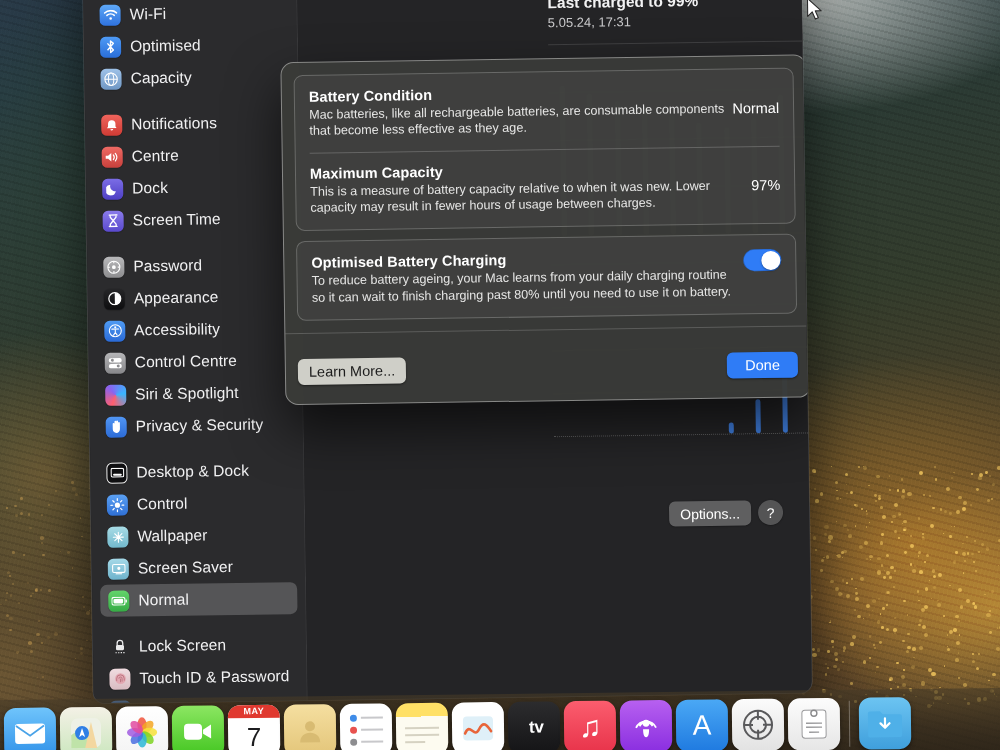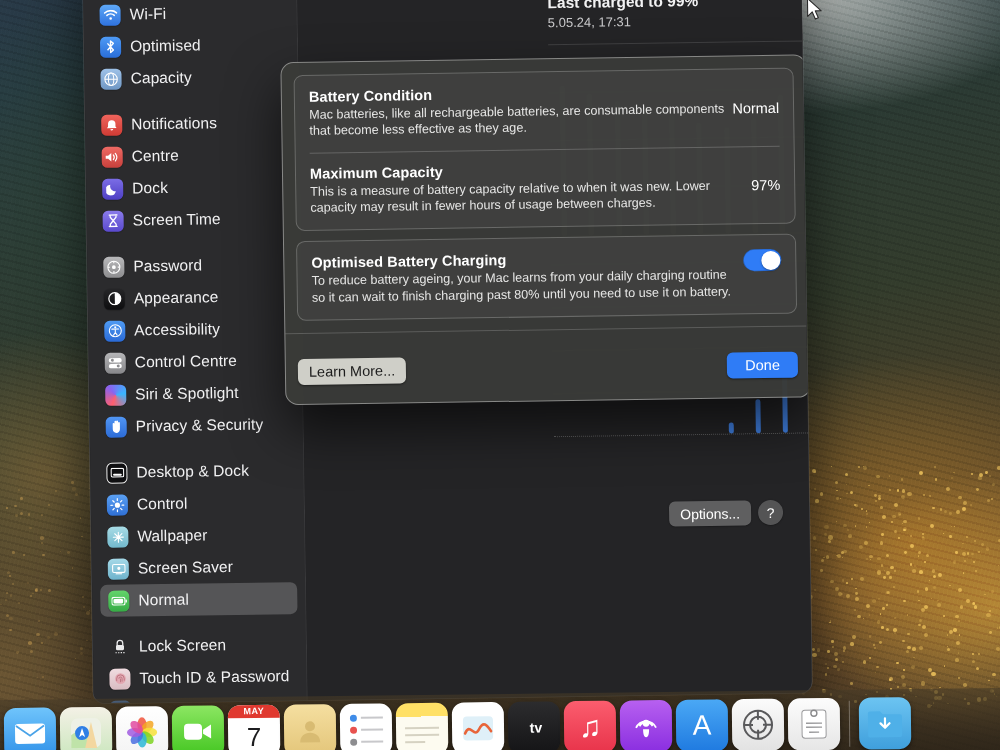--- a/index.html
+++ b/index.html
@@ -1030,21 +1030,21 @@
           <span style="height:2px;background:#d6d2c2;width:60%"></span>
         </div>
       </div>
       <div class="dock-icon" style="background: rgb(255, 255, 255); color: rgb(232, 101, 58);">
         <svg width="32" height="26" viewBox="0 0 32 26">
           <rect x="1" y="1" width="30" height="24" rx="4" fill="#dff0f8"></rect>
           <path d="M3 18c5-12 9 6 14-4s9-2 12 2" stroke="#e8653a" stroke-width="2.6" fill="none" stroke-linecap="round"></path>
         </svg>
       </div>
       <div class="dock-icon" style="background: linear-gradient(rgb(44, 44, 46), rgb(20, 20, 22));">
-        <span style="font-size:14px;font-weight:bold;color:#fff">&nbsp;tv</span>
+        <span style="font-size:17px;font-weight:bold;color:#fff">&nbsp;tv</span>
       </div>
       <div class="dock-icon" style="background: linear-gradient(rgb(251, 93, 110), rgb(232, 51, 74));">
         <span style="font-size:30px;color:#fff">♫</span>
       </div>
       <div class="dock-icon" style="background: linear-gradient(rgb(183, 96, 240), rgb(138, 46, 224));">
         <svg width="30" height="30" viewBox="0 0 30 30">
           <circle cx="15" cy="12" r="3.4" fill="#fff"></circle>
           <path d="M12 18c0 4 .6 8 3 8s3-4 3-8Z" fill="#fff"></path>
           <path d="M8.5 15a7.5 7.5 0 0 1 13 0M5 16.5a11 11 0 0 1 20 0" stroke="#fff" stroke-width="1.8" fill="none"></path>
         </svg>

